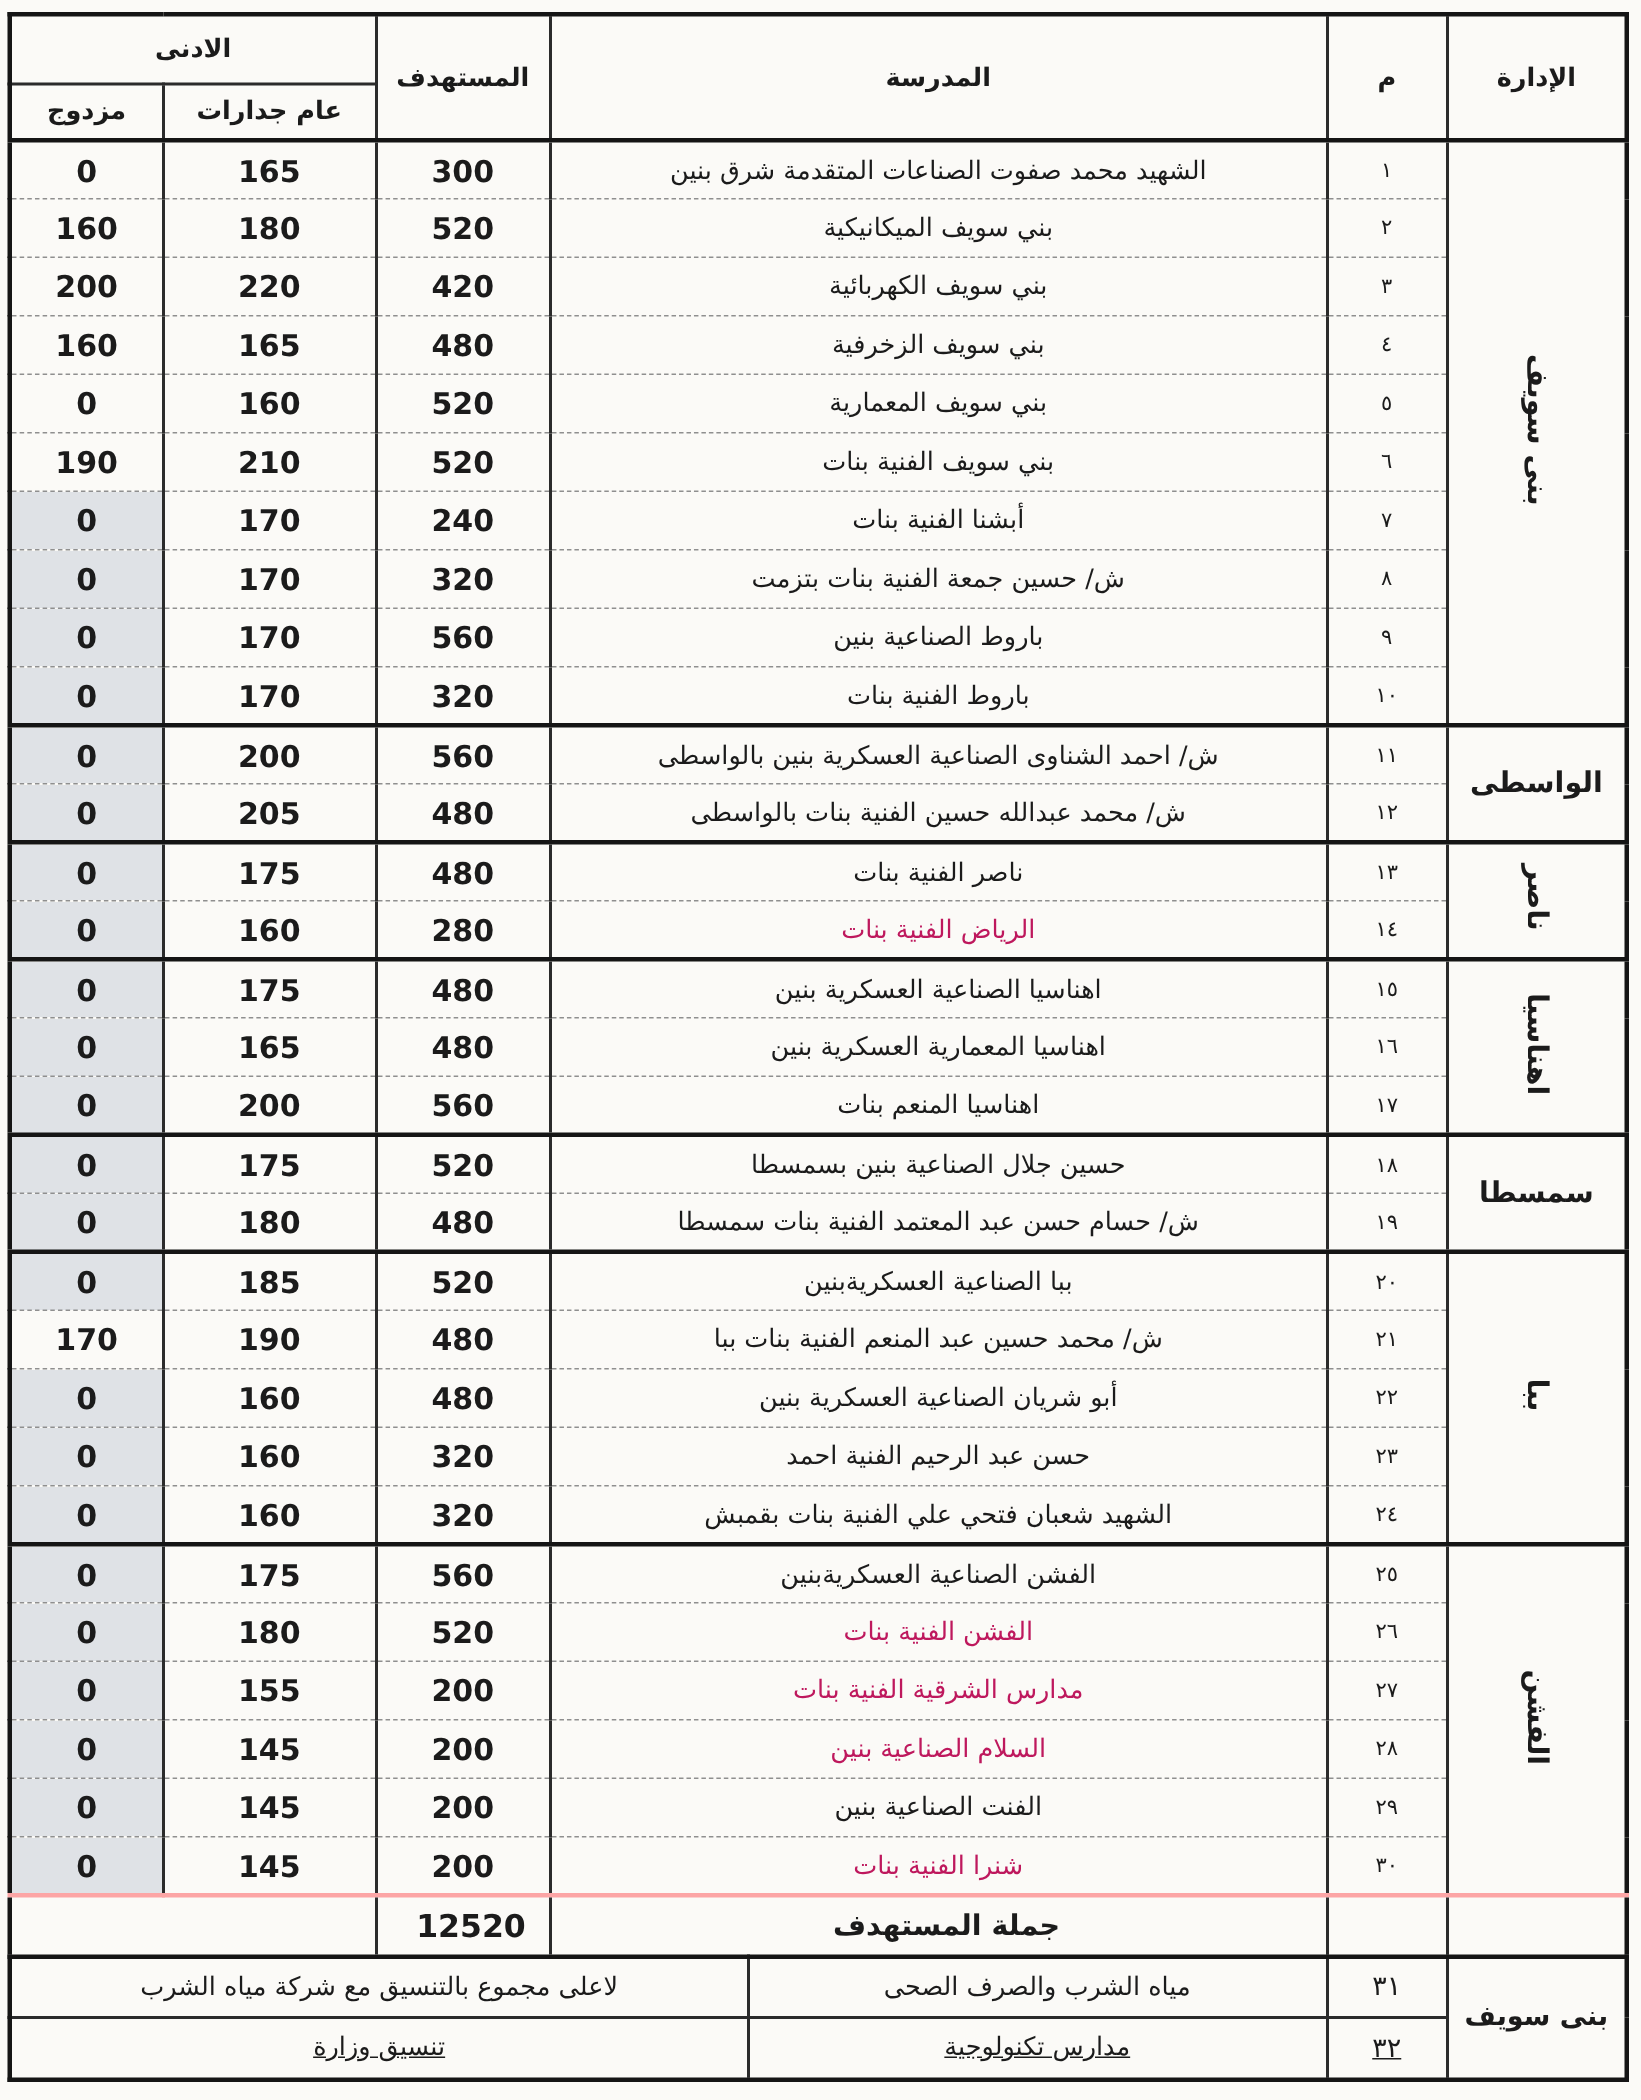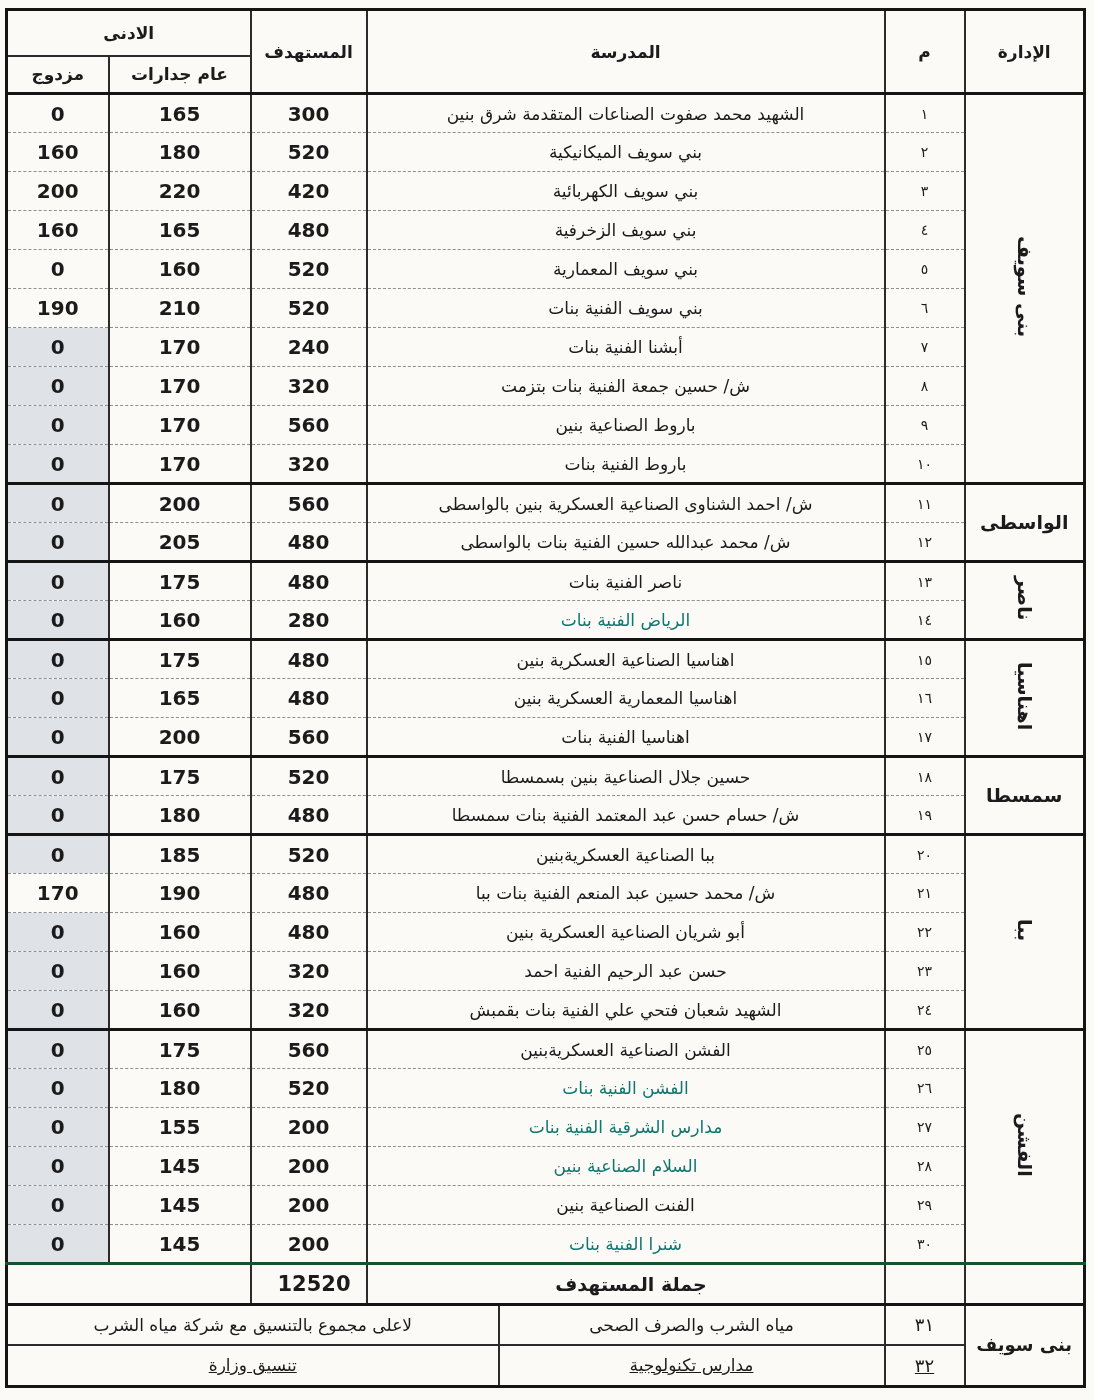--- a/index.html
+++ b/index.html
@@ -38,29 +38,29 @@
   thead tr.h2 { height: 38px; }
   thead tr.h1 th { border-bottom: 2px solid #2b2b2b; }
   thead tr.h2 th { border-bottom: 3px solid #151515; border-radius: 18px; }
 
   .main tbody tr { height: 39px; }
   tr.gstart td { border-top: 3px solid #151515; }
   tr.inner  td { border-top: 1px dashed #8f8f8f; }
 
   td.num    { font-size: 14px; }
   td.school { font-size: 17px; }
-  td.school.light { color: #0f766e; }
+  td.school.light { color: #be185d; }
   td.val    { font-size: 20px; font-weight: 700; }
   td.shade  { background: #dfe2e6; }
 
   td.admin span { display: inline-block; font-size: 19px; font-weight: 600; line-height: 1.2; }
   td.admin-v span { writing-mode: vertical-rl; letter-spacing: 2px; }
 
   tr.total { height: 34px; }
-  tr.total td { border-top: 3px solid #14532d; padding-left: 15px; }
+  tr.total td { border-top: 3px solid #fca5a5; padding-left: 15px; }
   tr.total .total-label { font-size: 19px; font-weight: 700; margin-left: 47px; }
   tr.total .total-value { font-size: 21px; font-weight: 700; }
 
   .ftr tr { height: 41px; }
   .ftr tr.f2 td { border-top: 2px solid #2b2b2b; text-decoration: underline; }
   .ftr td { font-size: 17px; }
   .ftr .fadmin { font-size: 18px; font-weight: 600; line-height: 1.55; }
   .ftr .fnum { font-size: 18px; }
 </style>
 </head>
@@ -202,21 +202,21 @@
         </tr>
         <tr class="inner">
           <td class="num">١٦</td>
           <td class="school">اهناسيا المعمارية العسكرية بنين</td>
           <td class="val">480</td>
           <td class="val">165</td>
           <td class="val shade">0</td>
         </tr>
         <tr class="inner">
           <td class="num">١٧</td>
-          <td class="school">اهناسيا الفنية بنات</td>
+          <td class="school">اهناسيا المنعم بنات</td>
           <td class="val">560</td>
           <td class="val">200</td>
           <td class="val shade">0</td>
         </tr>
         <tr class="gstart">
           <td rowspan="2" class="admin admin-h"><span>سمسطا</span></td>
           <td class="num">١٨</td>
           <td class="school">حسين جلال الصناعية بنين بسمسطا</td>
           <td class="val">520</td>
           <td class="val">175</td>

